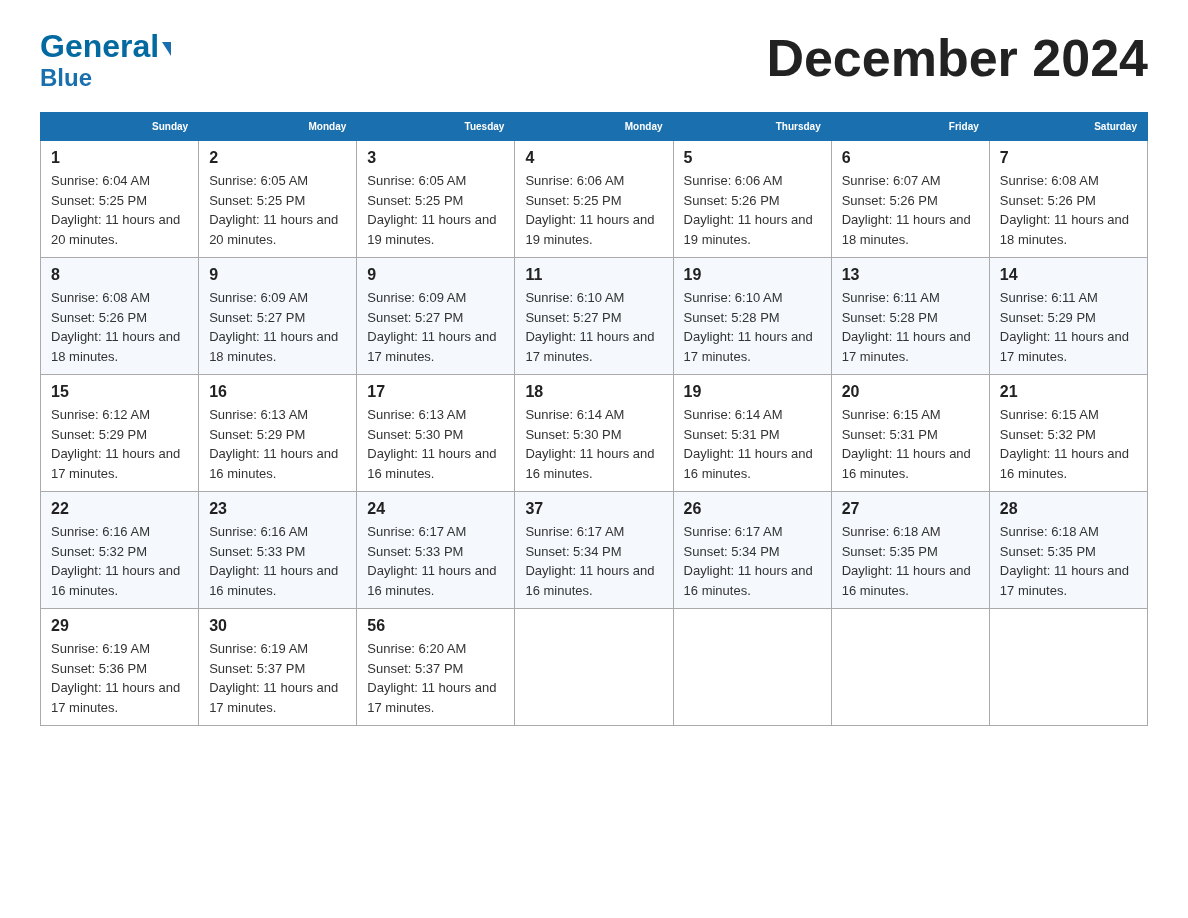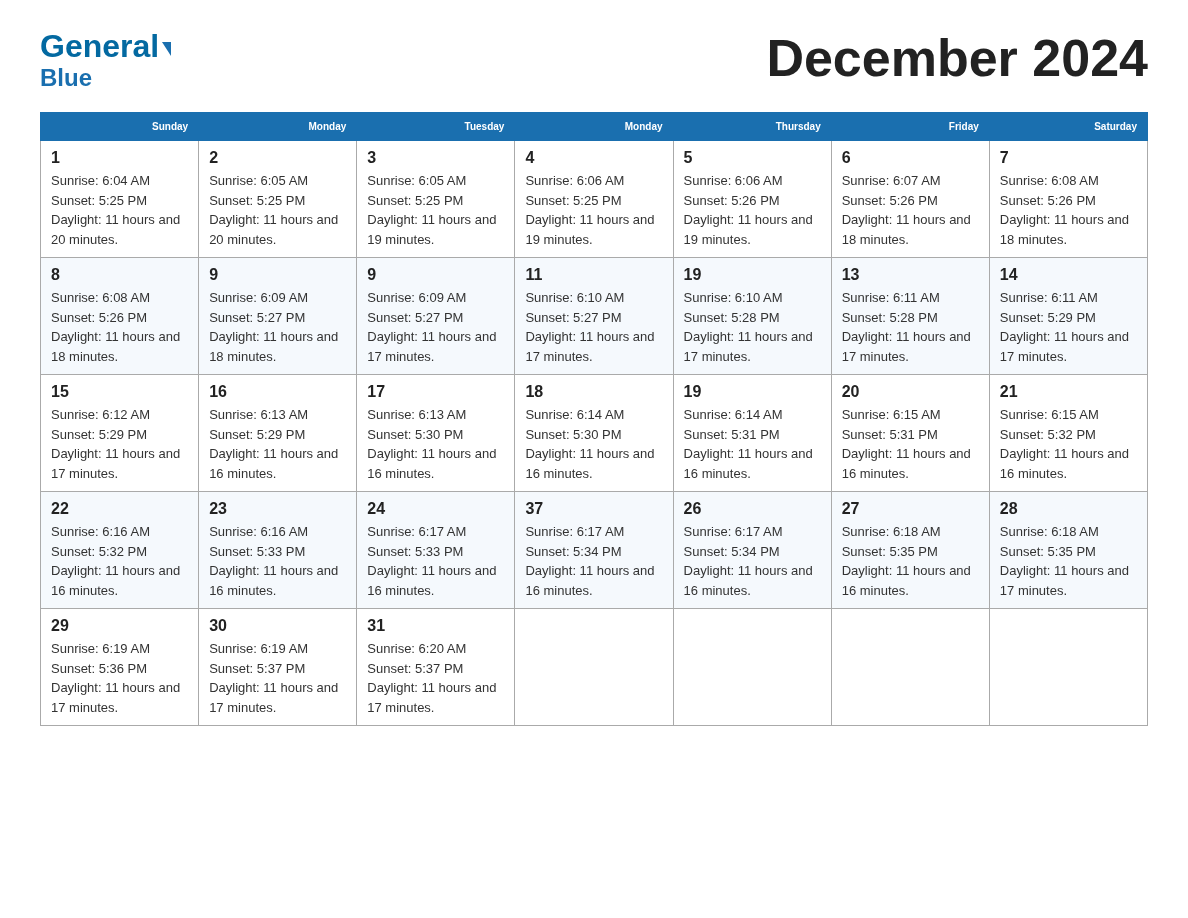--- a/index.html
+++ b/index.html
@@ -239,21 +239,21 @@
       <tr>
         <td>
           <div class="day-number">29</div>
           <div class="day-info">Sunrise: 6:19 AM<br>Sunset: 5:36 PM<br>Daylight: 11 hours and 17 minutes.</div>
         </td>
         <td>
           <div class="day-number">30</div>
           <div class="day-info">Sunrise: 6:19 AM<br>Sunset: 5:37 PM<br>Daylight: 11 hours and 17 minutes.</div>
         </td>
         <td>
-          <div class="day-number">31</div>
+          <div class="day-number">56</div>
           <div class="day-info">Sunrise: 6:20 AM<br>Sunset: 5:37 PM<br>Daylight: 11 hours and 17 minutes.</div>
         </td>
         <td class="empty"></td>
         <td class="empty"></td>
         <td class="empty"></td>
         <td class="empty"></td>
       </tr>
     </tbody>
 </table>
 

